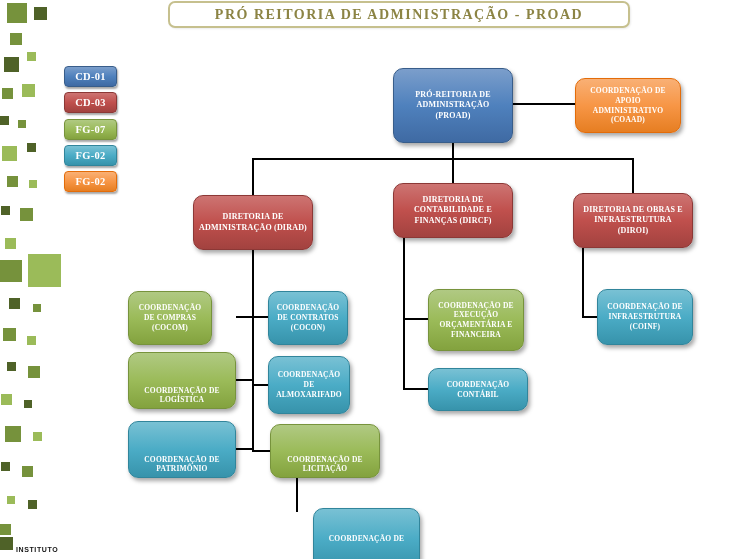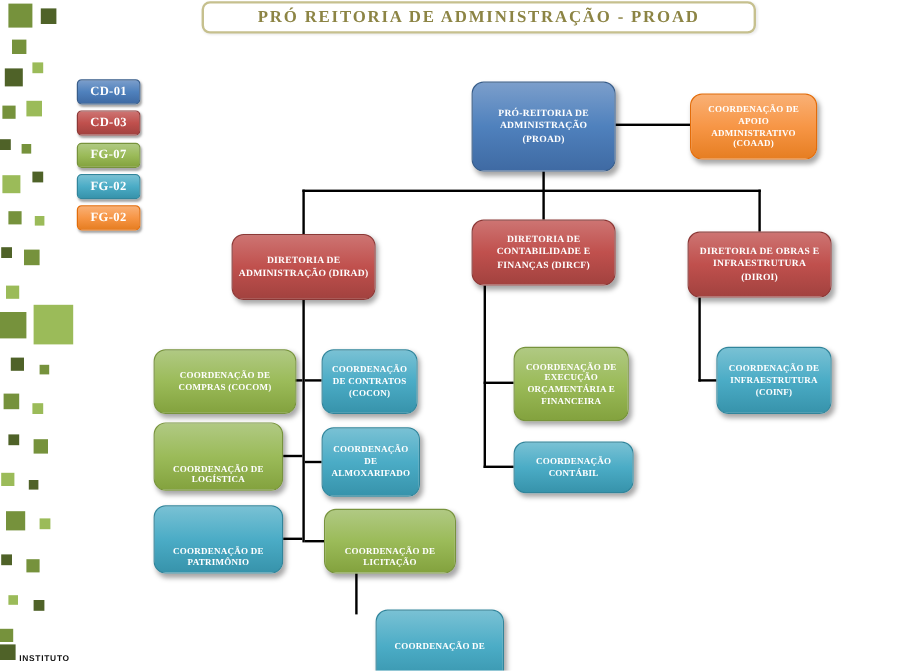--- a/index.html
+++ b/index.html
@@ -114,21 +114,21 @@
     <i class="ln" style="left:582px;top:316px;width:15px;height:2px"></i>
   </div>
 
   <div class="node blue lg" style="left:393px;top:68px;width:120px;height:75px">PRÓ-REITORIA DE ADMINISTRAÇÃO (PROAD)</div>
   <div class="node orange" style="left:575px;top:78px;width:106px;height:55px">COORDENAÇÃO DE APOIO ADMINISTRATIVO (COAAD)</div>
 
   <div class="node red lg" style="left:193px;top:195px;width:120px;height:55px">DIRETORIA DE ADMINISTRAÇÃO (DIRAD)</div>
   <div class="node red lg" style="left:393px;top:183px;width:120px;height:55px">DIRETORIA DE CONTABILIDADE E FINANÇAS (DIRCF)</div>
   <div class="node red lg" style="left:573px;top:193px;width:120px;height:55px">DIRETORIA DE OBRAS E INFRAESTRUTURA (DIROI)</div>
 
-  <div class="node green" style="left:128px;top:291px;width:119px;height:54px">COORDENAÇÃO DE COMPRAS (COCOM)</div>
+  <div class="node green" style="left:128px;top:291px;width:84px;height:54px">COORDENAÇÃO DE COMPRAS (COCOM)</div>
   <div class="node teal" style="left:268px;top:291px;width:80px;height:54px">COORDENAÇÃO DE CONTRATOS (COCON)</div>
   <div class="node green low" style="left:128px;top:352px;width:108px;height:57px">COORDENAÇÃO DE LOGÍSTICA</div>
   <div class="node teal" style="left:268px;top:356px;width:82px;height:58px">COORDENAÇÃO DE ALMOXARIFADO</div>
   <div class="node teal low" style="left:128px;top:421px;width:108px;height:57px">COORDENAÇÃO DE PATRIMÔNIO</div>
   <div class="node green low" style="left:270px;top:424px;width:110px;height:54px">COORDENAÇÃO DE LICITAÇÃO</div>
   <div class="node teal" style="left:313px;top:508px;width:107px;height:62px">COORDENAÇÃO DE</div>
 
   <div class="node green" style="left:428px;top:289px;width:96px;height:62px">COORDENAÇÃO DE EXECUÇÃO ORÇAMENTÁRIA E FINANCEIRA</div>
   <div class="node teal" style="left:428px;top:368px;width:100px;height:43px">COORDENAÇÃO CONTÁBIL</div>
 

